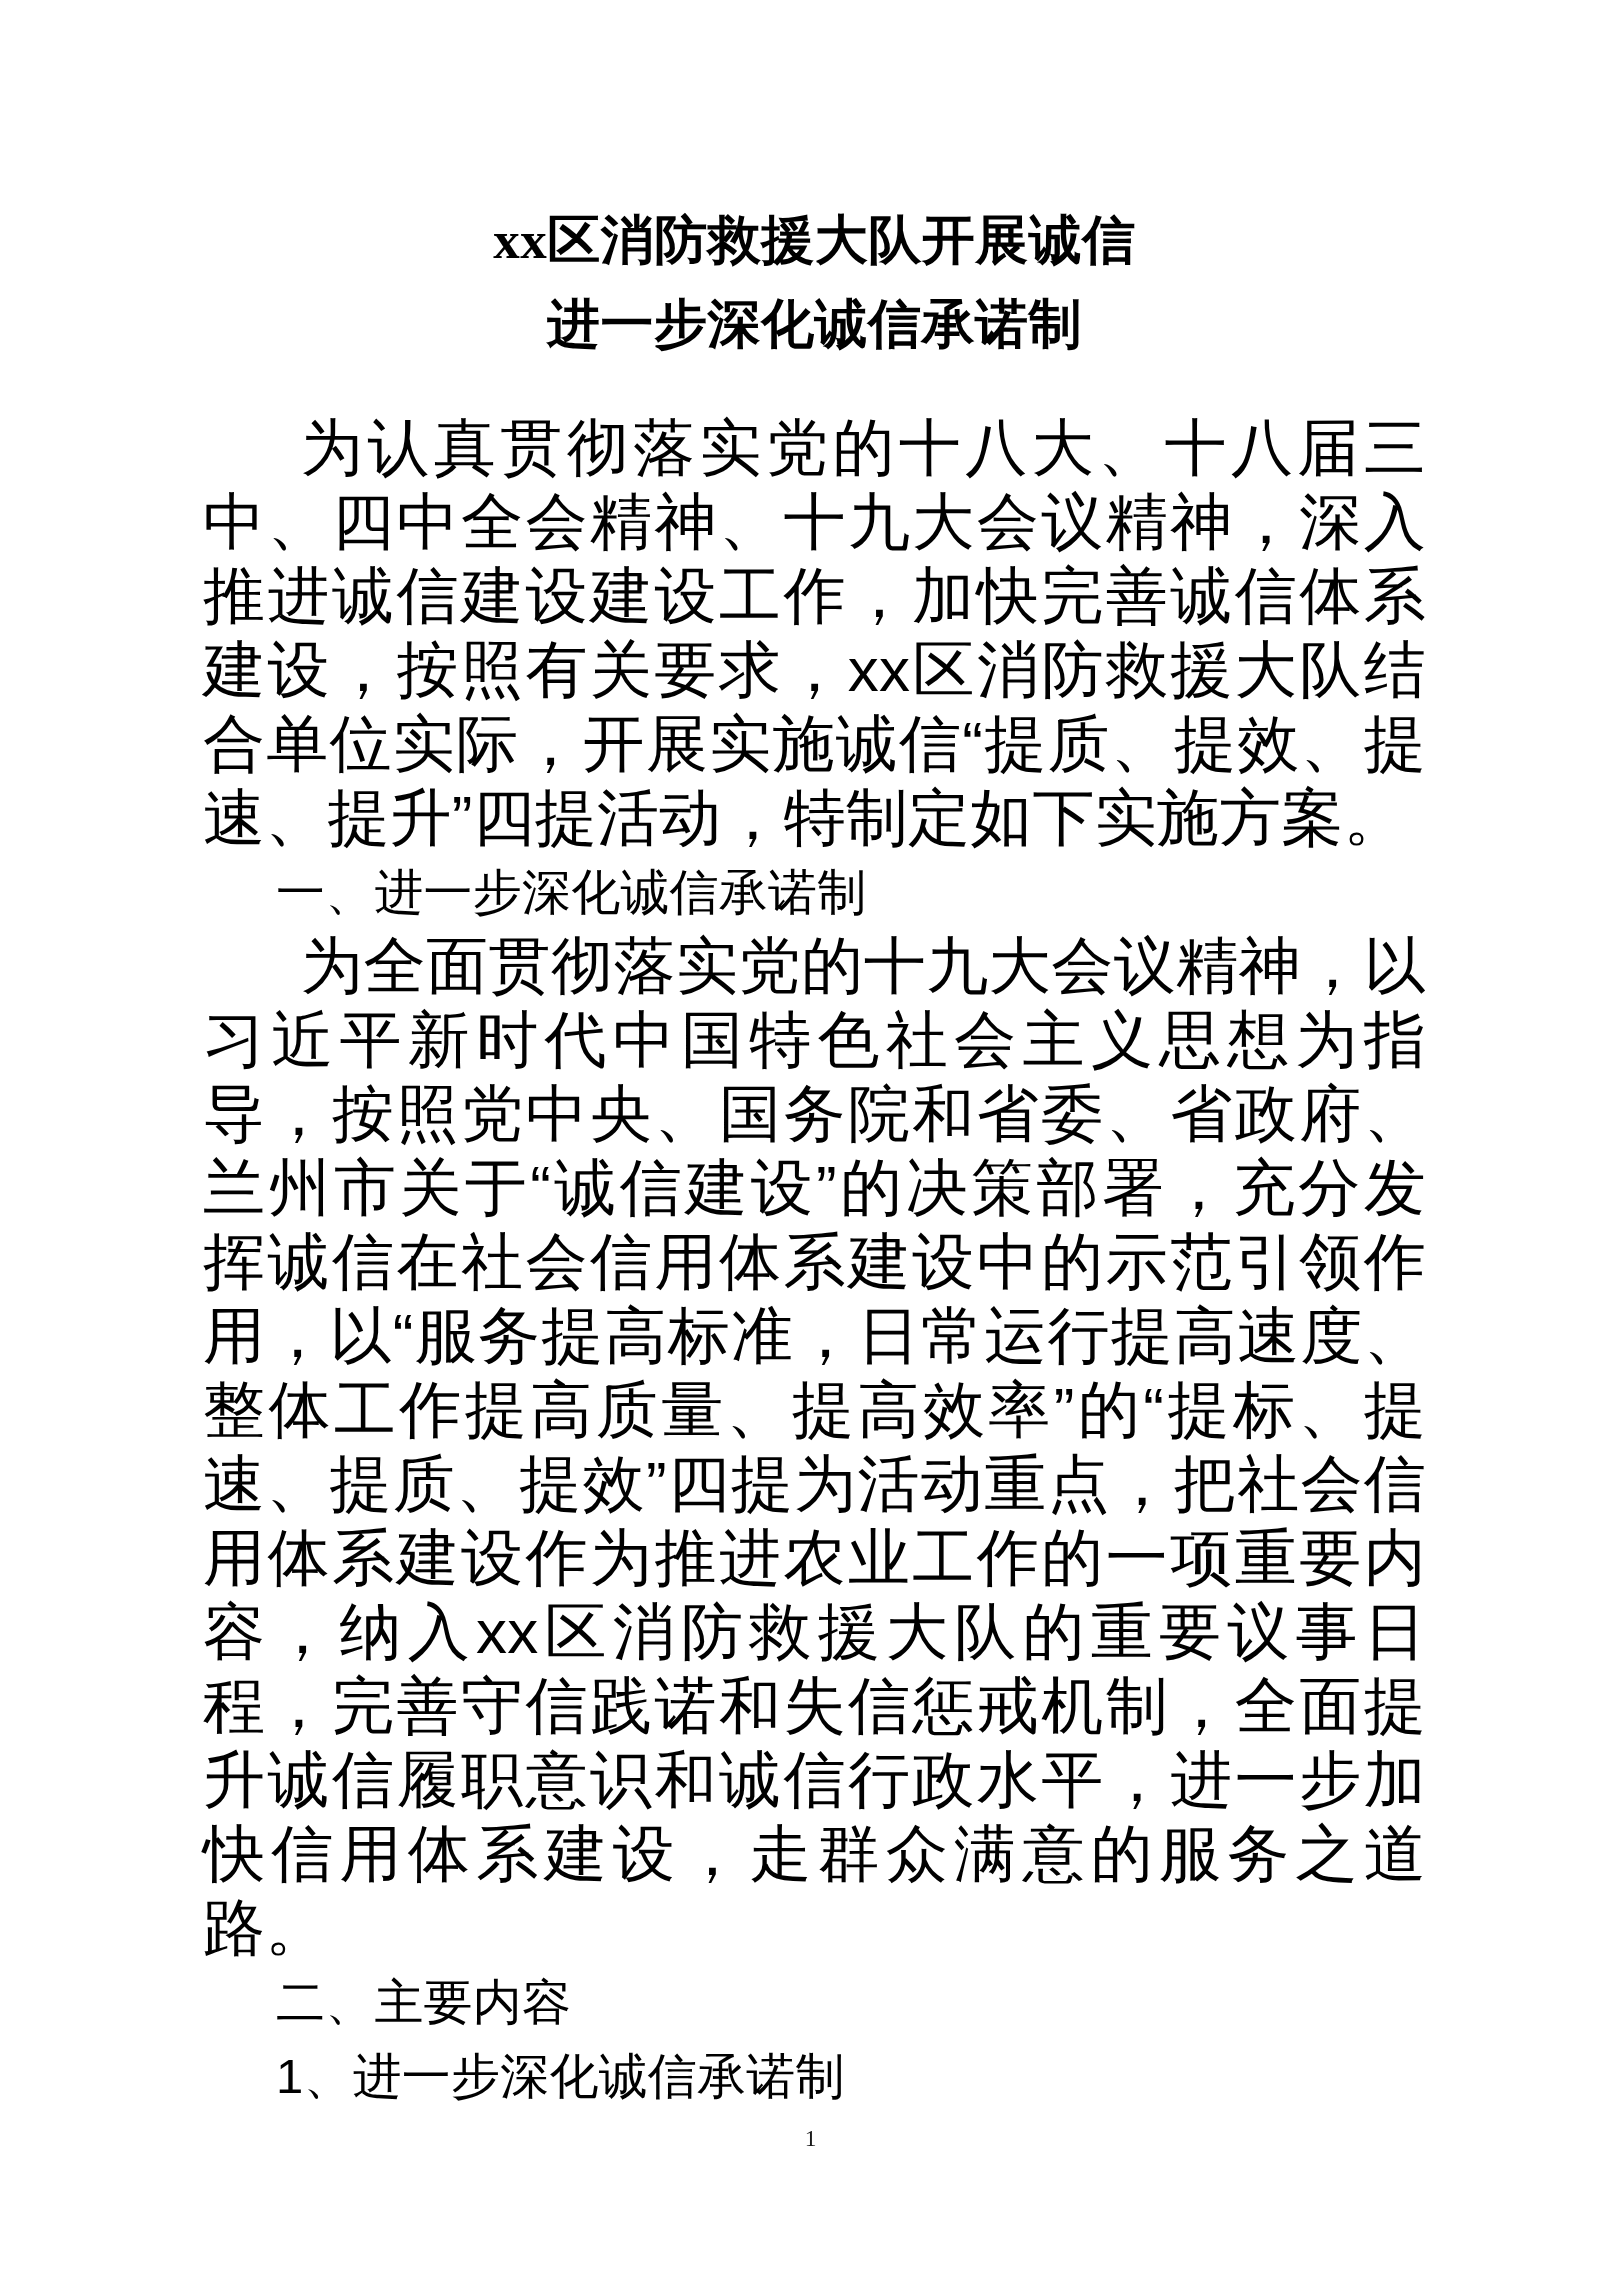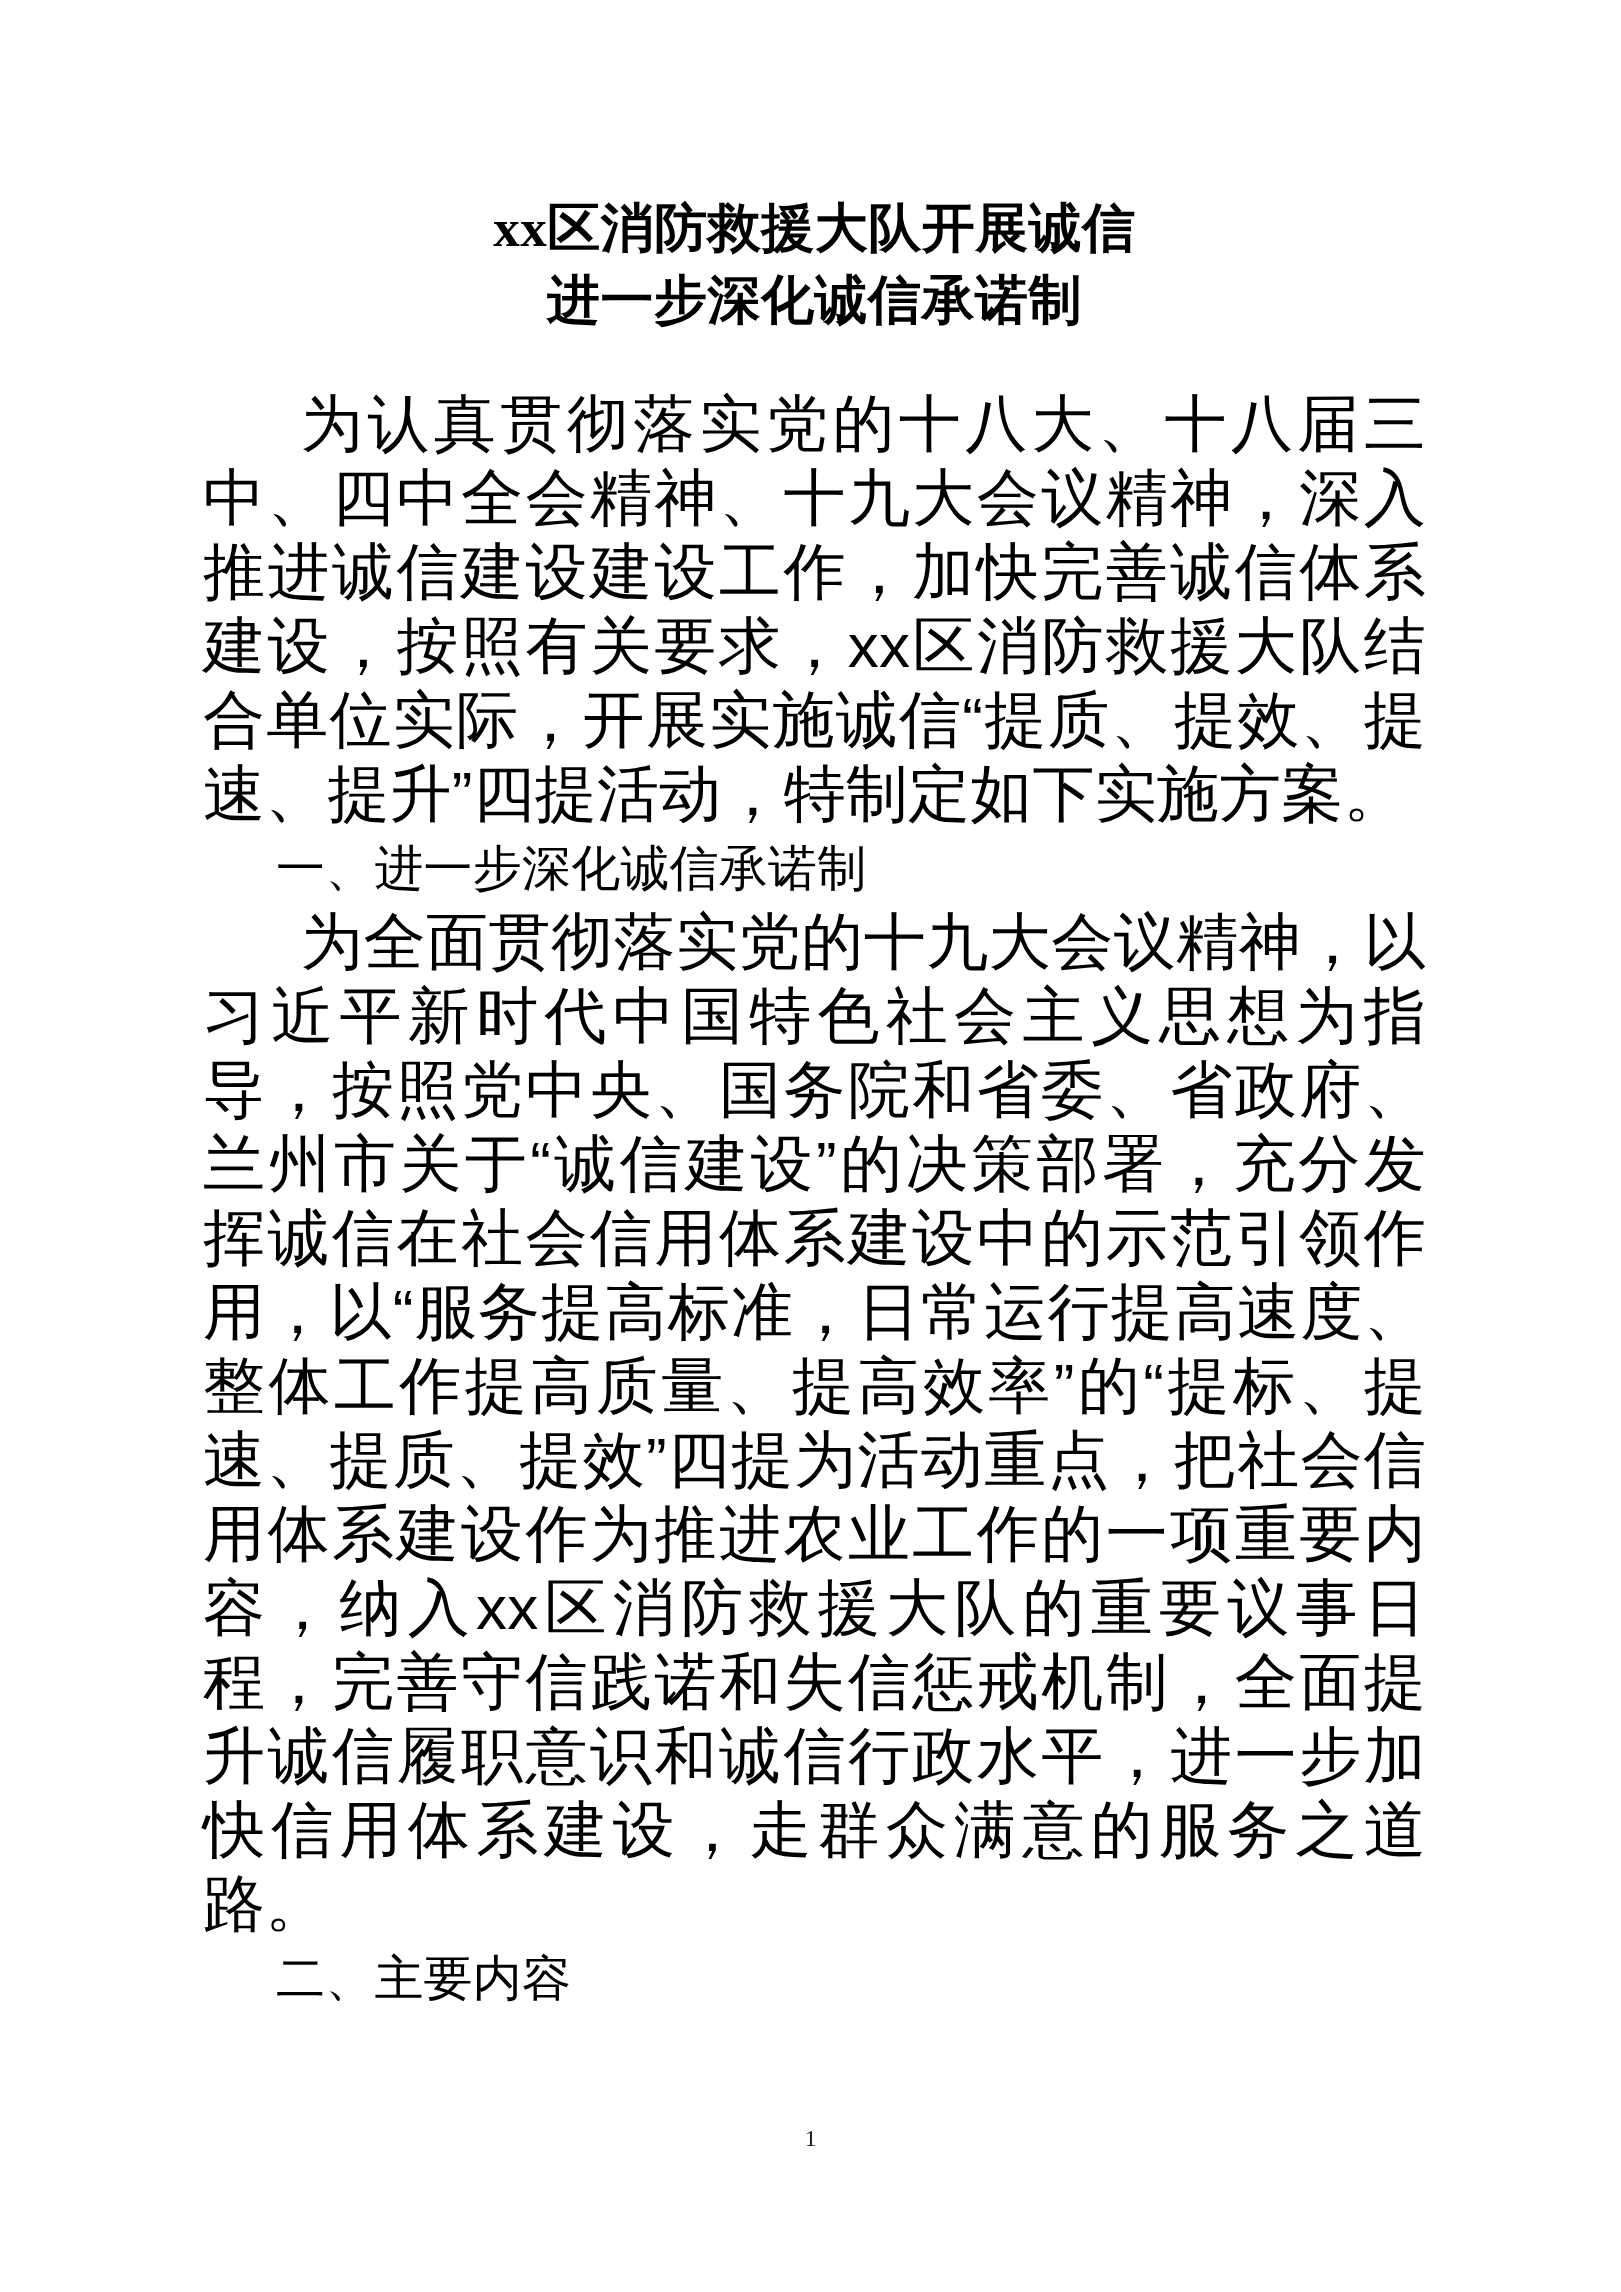--- a/index.html
+++ b/index.html
@@ -34,20 +34,21 @@
     text-align: center;
     font-family: "Liberation Serif", "DejaVu Serif", serif;
     font-weight: bold;
     font-size: 53px;
     line-height: 72px;
     letter-spacing: 0.5px;
     white-space: nowrap;
   }
   .title-line {
     display: block;
+    margin-top: 12px;
   }
   
   .para {
     margin: 0;
     font-size: 62px;
     line-height: 74px;
     text-align: justify;
     text-justify: inter-ideograph;
     text-indent: 98px;
     letter-spacing: 0.2px;
@@ -98,19 +99,20 @@
     </h1>
 
     <p class="para first">为认真贯彻落实党的十八大、十八届三中、四中全会精神、十九大会议精神，深入推进诚信建设建设工作，加快完善诚信体系建设，按照有关要求，xx区消防救援大队结合单位实际，开展实施诚信“提质、提效、提速、提升”四提活动，特制定如下实施方案。</p>
 
     <p class="heading">一、进一步深化诚信承诺制</p>
 
     <p class="para">为全面贯彻落实党的十九大会议精神，以习近平新时代中国特色社会主义思想为指导，按照党中央、国务院和省委、省政府、兰州市关于“诚信建设”的决策部署，充分发挥诚信在社会信用体系建设中的示范引领作用，以“服务提高标准，日常运行提高速度、整体工作提高质量、提高效率”的“提标、提速、提质、提效”四提为活动重点，把社会信用体系建设作为推进农业工作的一项重要内容，纳入xx区消防救援大队的重要议事日程，完善守信践诺和失信惩戒机制，全面提升诚信履职意识和诚信行政水平，进一步加快信用体系建设，走群众满意的服务之道路。</p>
 
     <p class="heading">二、主要内容</p>
 
+    <p class="item">1、进一步深化诚信承诺制</p>
 
   </div>
 
   <div class="page-footer">1</div>
 
 </div>
 
 
 </body></html>

